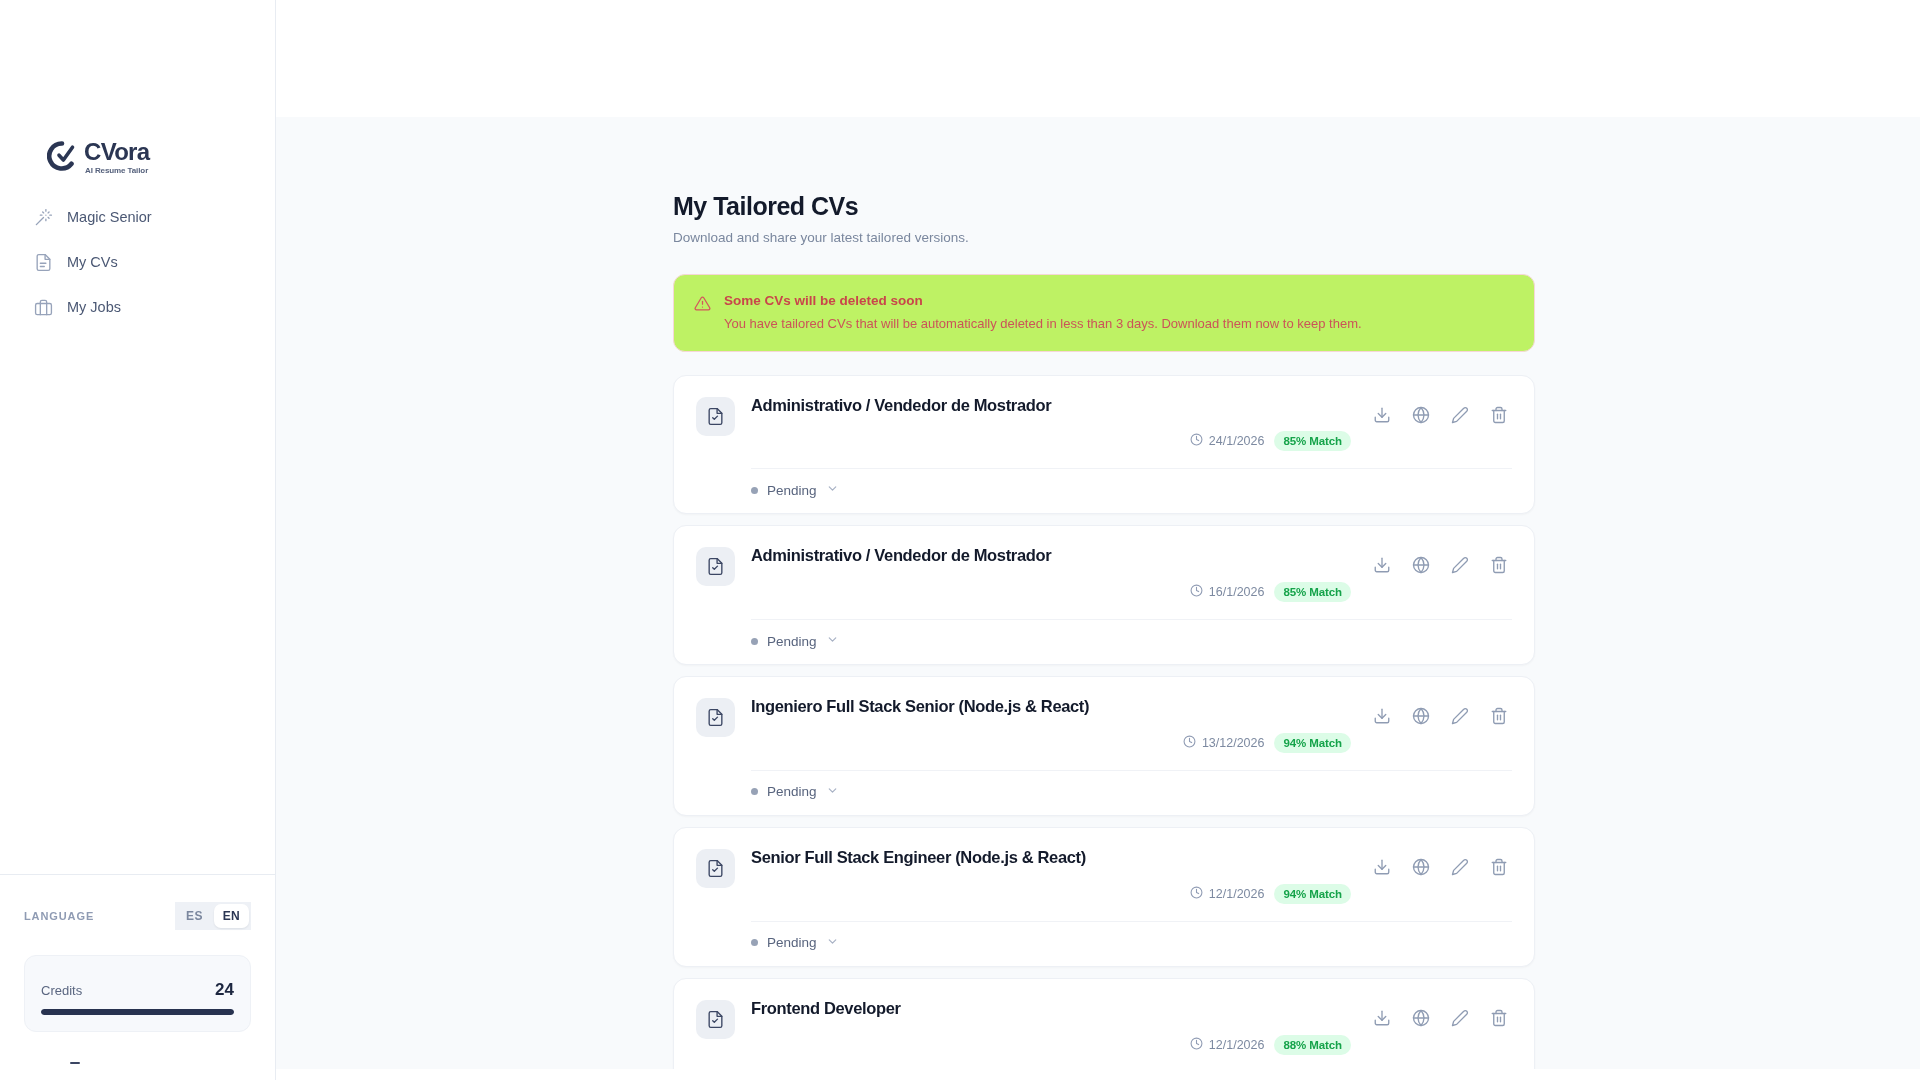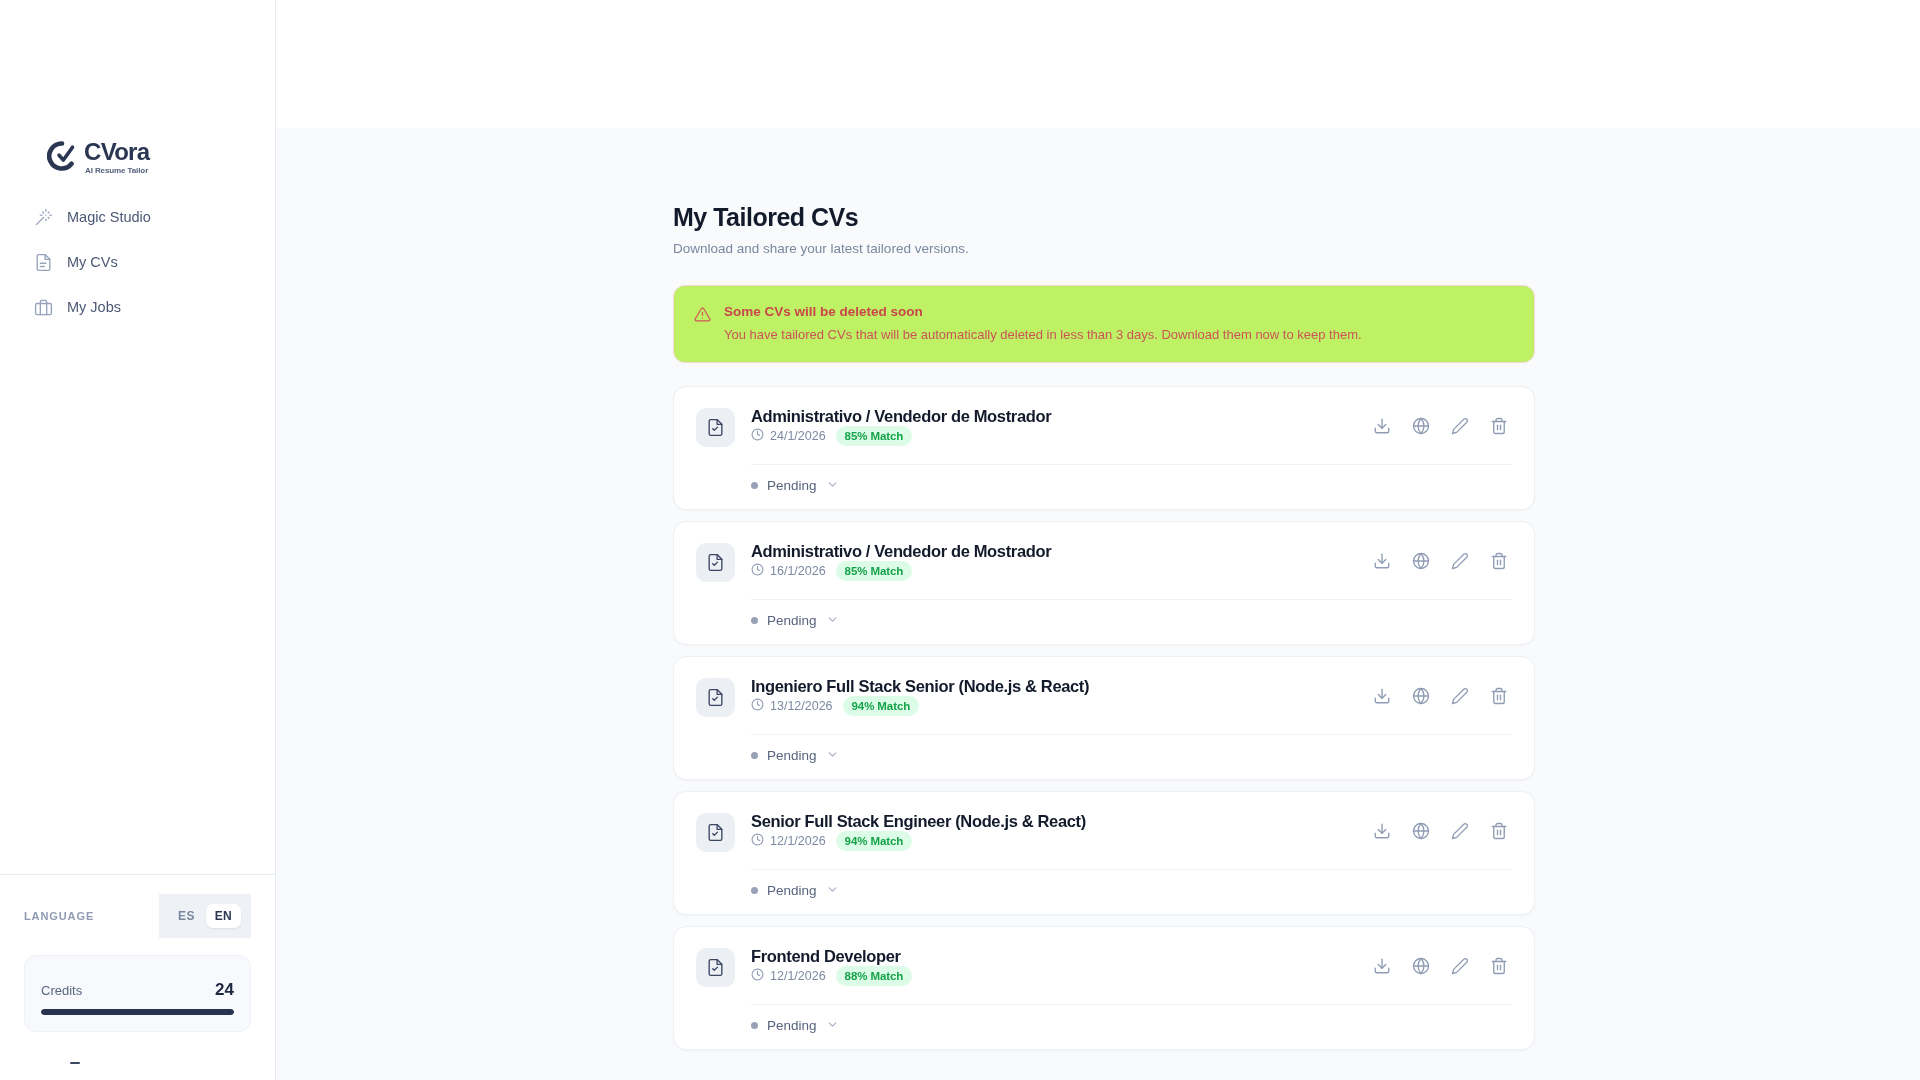--- a/index.html
+++ b/index.html
@@ -99,21 +99,21 @@
   .lang-label {
     font-size: 11px;
     font-weight: 700;
     letter-spacing: 0.9px;
     color: #8f9bb3;
   }
   .lang-toggle {
     display: flex;
     background: #eef1f6;
     border-radius: 0;
-    padding: 10px;
+    padding: 2px;
     gap: 2px;
   }
   .lang-opt {
     font-size: 12px;
     font-weight: 700;
     color: #7b879e;
     padding: 5px 9px;
     border-radius: 7px;
     cursor: pointer;
     letter-spacing: 0.3px;
@@ -163,21 +163,21 @@
     height: 2px;
     background: #3b4663;
     border-radius: 1px;
     margin-left: 22px;
   }
 
   
   .main {
     position: absolute;
     left: 276px;
-    top: 128px;
+    top: 117px;
     width: 1644px;
     height: 952px;
     background: #f8fafc;
     overflow: hidden;
   }
 
   .content {
     width: 862px;
     margin: 0 auto;
     padding-top: 75px;
@@ -245,24 +245,25 @@
   }
   .cv-info { margin-left: 16px; flex: 1 1 auto; min-width: 0; }
   .cv-title {
     font-size: 16.5px;
     font-weight: 700;
     color: #131a2b;
     letter-spacing: -0.35px;
     line-height: 1.2;
   }
   .cv-meta {
-    margin-top: 0;
+    margin-top: 16px;
     display: flex;
     align-items: center;
     gap: 10px;
+    justify-content: flex-end;
   }
   .cv-date {
     display: flex;
     align-items: center;
     gap: 6px;
     font-size: 12.5px;
     color: #7d8aa1;
   }
   .match-badge {
     background: #dcfce7;
@@ -343,21 +344,21 @@
               <path d="M15 16v-2"></path>
               <path d="M8 9h2"></path>
               <path d="M20 9h2"></path>
             <path d="M17.8 11.8 19 13"></path>
               <path d="M15 9h0"></path>
               <path d="M17.8 6.2 19 5"></path>
             <path d="m3 21 9-9"></path>
               <path d="M12.2 6.2 11 5"></path>
           </svg>
         </span>
-        <span class="nav-label">Magic Studio</span>
+        <span class="nav-label">Magic Senior</span>
       </div>
 
       <div class="nav-item">
         <span>
           <svg width="19" height="19" viewBox="0 0 24 24" fill="none" stroke="#97a3ba" stroke-width="1.7" stroke-linecap="round" stroke-linejoin="round">
             <path d="M14 2H6a2 2 0 0 0-2 2v16a2 2 0 0 0 2 2h12a2 2 0 0 0 2-2V8z"></path>
             <polyline points="14 2 14 8 20 8"></polyline>
             <line x1="8" y1="13" x2="15" y2="13"></line>
             <line x1="8" y1="17" x2="13" y2="17"></line>
           </svg>

